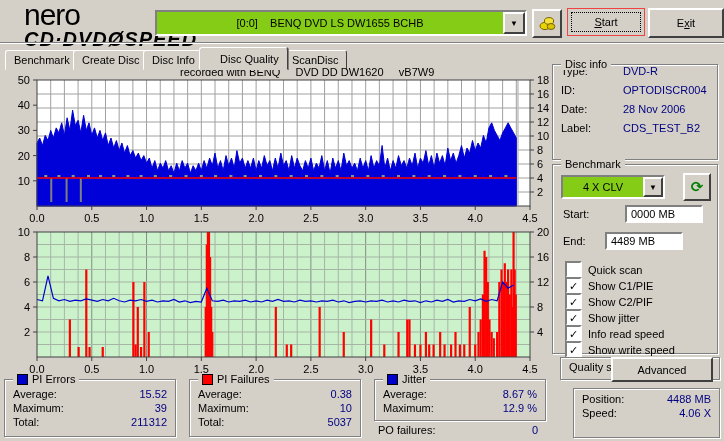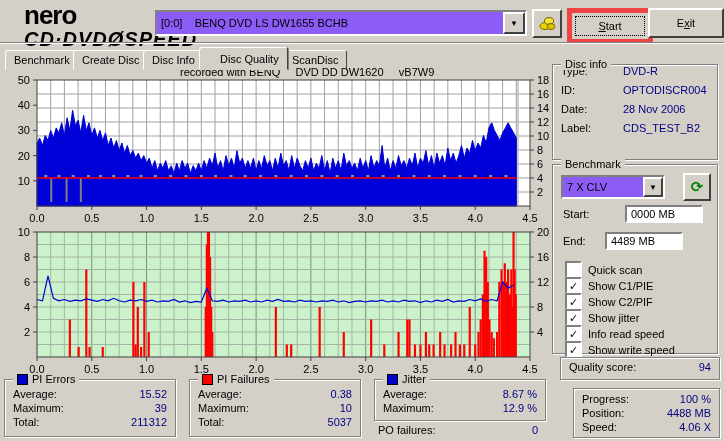--- a/index.html
+++ b/index.html
@@ -8,34 +8,34 @@
     background:#d4d0c8;
     font-family:"Liberation Sans","DejaVu Sans",sans-serif;
     font-size:11px;color:#000;
   }
   .abs{position:absolute;}
   .pre{white-space:pre;}
   .navy{color:#000080;}
 
   
   .bevel-out{background:#d4d0c8;border:2px solid;border-color:#ffffff #404040 #404040 #ffffff;}
-  .bevel-in{background:#8b5cf6;border:2px solid;border-color:#808080 #ffffff #ffffff #808080;}
+  .bevel-in{background:#84cc16;border:2px solid;border-color:#808080 #ffffff #ffffff #808080;text-align:center;}
   .etched{border:1px solid #808080;box-shadow:1px 1px 0 #ffffff, inset 1px 1px 0 #ffffff;}
   .group{position:absolute;background:#d4d0c8;}
   .group > .legend{position:absolute;top:-7px;left:8px;background:#d4d0c8;padding:0 4px;display:flex;align-items:center;gap:4px;}
   .sq{width:9px;height:9px;border:1px solid #000;display:inline-block;}
 
   
-  .logo-top{font-weight:bold;font-size:26px;letter-spacing:-1px;line-height:26px;}
+  .logo-top{font-weight:normal;font-size:30px;letter-spacing:-1px;line-height:26px;}
   .logo-bottom{font-weight:bold;font-style:italic;font-size:20px;letter-spacing:1px;}
   .combo{display:flex;align-items:center;}
   .combo .txt{flex:1;padding:0 4px;overflow:hidden;}
   .combo .arrowbtn{width:18px;height:18px;display:flex;align-items:center;justify-content:center;font-size:8px;}
   .pushbtn{display:flex;align-items:center;justify-content:center;cursor:default;}
-  .defaultbtn{border:5px solid #ef4444;}
+  .defaultbtn{border:1px solid #ef4444;}
   .focusrect{outline:1px dotted #000;outline-offset:-4px;width:100%;height:100%;display:flex;align-items:center;justify-content:center;}
 
   
   .tab{position:absolute;top:3px;height:18px;background:#d4d0c8;
        border:1px solid;border-color:#ffffff #404040 #d4d0c8 #ffffff;
        border-top-left-radius:3px;border-top-right-radius:3px;
        display:flex;align-items:center;padding:0 8px;}
   .tab.active{top:0;height:21px;z-index:3;box-shadow:1px 0 0 #808080;}
 
   
@@ -410,21 +410,21 @@
         <span style="width:62px;">Label:</span>
         <span class="navy">CDS_TEST_B2</span>
       </div>
   </div>
 </div>
 
 <div class="group etched" style="left:552px;top:164px;width:164px;height:188px;">
   <div class="legend">Benchmark</div>
 
   <div class="abs combo bevel-in" style="left:8px;top:10px;width:100px;height:20px;">
-    <div class="txt">7 X CLV</div>
+    <div class="txt">4 X CLV</div>
     <div class="arrowbtn bevel-out" style="width:16px;height:16px;">▼</div>
   </div>
   <div class="abs pushbtn bevel-out" style="left:130px;top:8px;width:24px;height:24px;color:#008000;font-size:15px;font-weight:bold;">
     <span>⟳</span>
   </div>
 
   <div class="fieldrow" style="left:10px;top:40px;">
     <span style="width:62px;">Start:</span>
     <span class="textfield" style="width:66px;">0000 MB</span>
   </div>
@@ -451,20 +451,23 @@
     </div>
   <div class="checkrow" style="top:160px;">
       <span class="checkbox">✓</span>
       <span>Info read speed</span>
     </div>
   <div class="checkrow" style="top:176px;">
       <span class="checkbox">✓</span>
       <span>Show write speed</span>
     </div>
 
+  <div class="abs pushbtn bevel-out" style="left:58px;top:192px;width:98px;height:21px;background:#d4d0c8;z-index:2;">
+    <span>Advanced</span>
+  </div>
 </div>
 
 <div class="group etched" style="left:560px;top:357px;width:158px;height:21px;">
   <div style="display:flex;justify-content:space-between;padding:3px 8px;">
     <span>Quality score:</span>
     <span class="navy">94</span>
   </div>
 </div>
 
 <div class="group etched" style="left:4px;top:379px;width:170px;height:56px;">
@@ -526,24 +529,20 @@
   </div>
 </div>
 <div class="abs" style="left:378px;top:424px;width:160px;display:flex;justify-content:space-between;">
   <span>PO failures:</span>
   <span class="navy">0</span>
 </div>
 
 <div class="group etched" style="left:573px;top:388px;width:145px;height:48px;">
   <div style="padding-top:3px;">
     <div class="statrow">
-        <span>Progress:</span>
-        <span class="navy">100 %</span>
-      </div>
-    <div class="statrow">
         <span>Position:</span>
         <span class="navy">4488 MB</span>
       </div>
     <div class="statrow">
         <span>Speed:</span>
         <span class="navy">4.06 X</span>
       </div>
   </div>
 </div>
 

